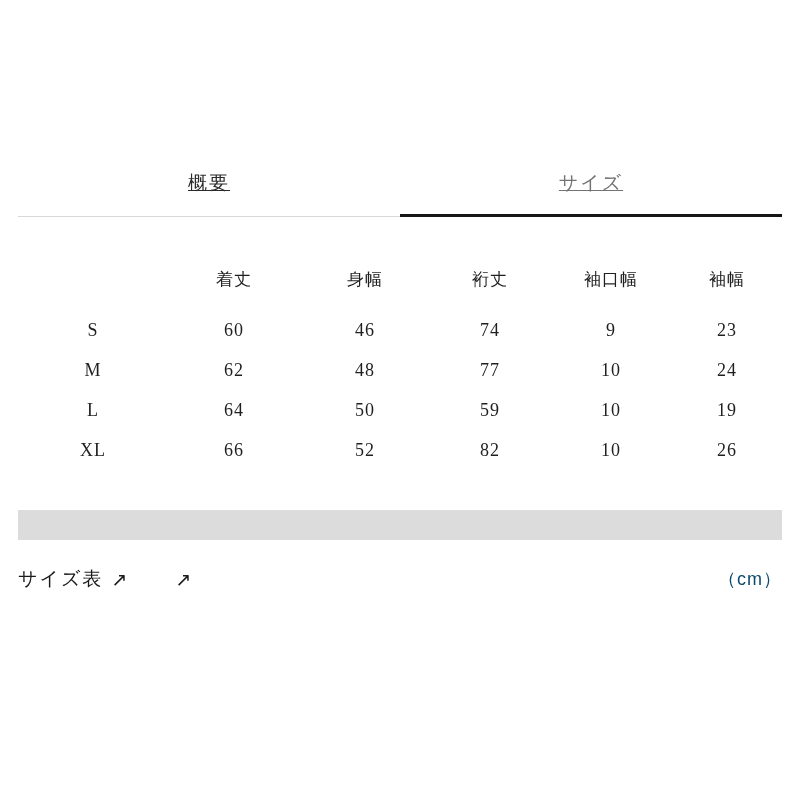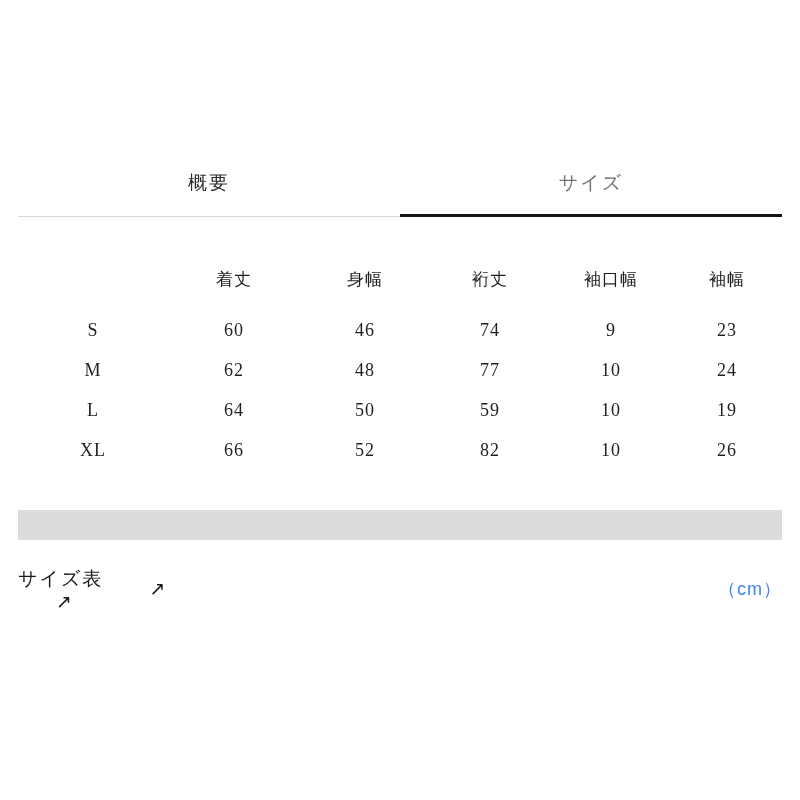--- a/index.html
+++ b/index.html
@@ -35,20 +35,21 @@
     text-align: center;
     font-size: 19px;
     letter-spacing: 2px;
     color: #2b2b2b;
     padding-bottom: 18px;
     border-bottom: 1px solid #d8d8d8;
     background: transparent;
     cursor: pointer;
     user-select: none;
     font-family: "Liberation Sans", "DejaVu Sans", sans-serif;
+    text-decoration: underline;
   }
   .tab.active {
     border-bottom: 3px solid #161616;
     color: #737373;
   }
 
   
   .size-table {
     position: absolute;
     left: 18px;
@@ -104,34 +105,33 @@
   }
   .footer-link {
     display: inline-flex;
     align-items: center;
     font-size: 19px;
     letter-spacing: 2px;
     color: #1a1a1a;
     margin-right: 38px;
     cursor: pointer;
     white-space: nowrap;
-    flex-direction: column;
   }
   .arrow-icon {
     display: inline-block;
     margin-left: 8px;
     font-size: 19px;
     line-height: 1;
     color: #1a1a1a;
   }
   .unit {
     margin-left: auto;
     font-size: 18px;
     letter-spacing: 1px;
-    color: #3b82f6;
+    color: #0c4a6e;
   }
 </style>
 </head>
 <body>
 
 <div class="page">
 
   <div class="tabs">
     <div class="tab">概要</div>
     <div class="tab active">サイズ</div>

